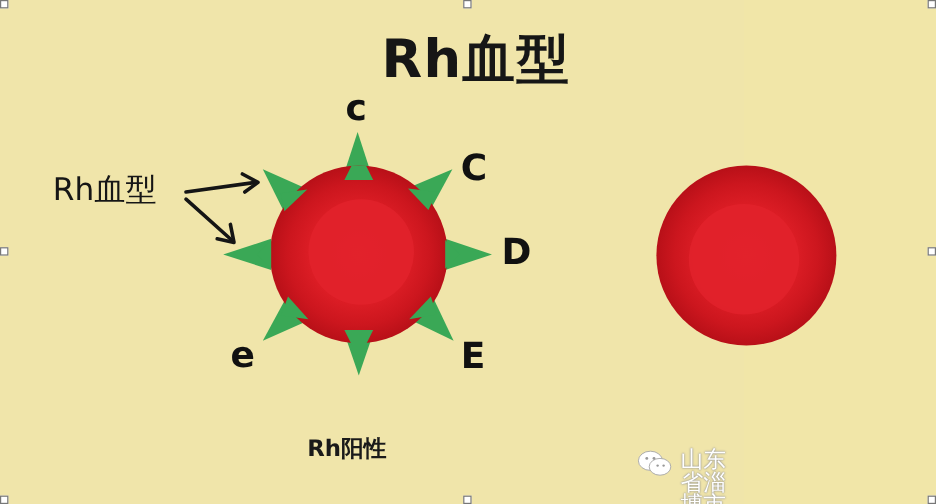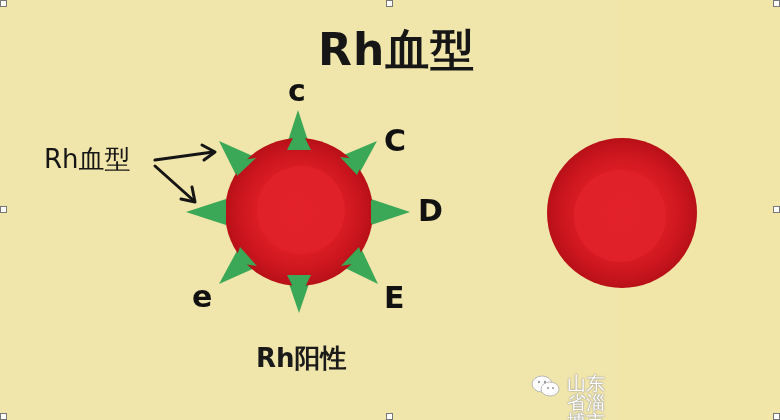--- a/index.html
+++ b/index.html
@@ -13,21 +13,21 @@
     .title {
       position: absolute; left: 318px; top: 28px;
       font-size: 44px; font-weight: bold; color: #161616; letter-spacing: 1px;
       line-height: 1;
     }
     .label {
       position: absolute; font-weight: bold; color: #111; line-height: 1;
     }
     .antigen { font-size: 30px; }
     .factor { position: absolute; left: 44px; top: 146px; font-size: 26px; color: #161616; line-height: 1; }
-    .caption { position: absolute; font-size: 26px; font-weight: bold; color: #1a1a1a; line-height: 1; }
+    .caption { position: absolute; font-size: 19px; font-weight: bold; color: #1a1a1a; line-height: 1; margin-top: 20px; }
     .watermark {
       position: absolute; left: 531px; top: 374px; display: flex; align-items: flex-start; gap: 6px;
       color: #ffffff; font-size: 19px; line-height: 1;
       text-shadow: 0 0 1px #888, 0 0 2px #999;
     }
     .handle {
       position: absolute; width: 7px; height: 7px; background: #fff;
       border: 1px solid #777; box-sizing: border-box;
     }
     svg { position: absolute; left: 0; top: 0; }

